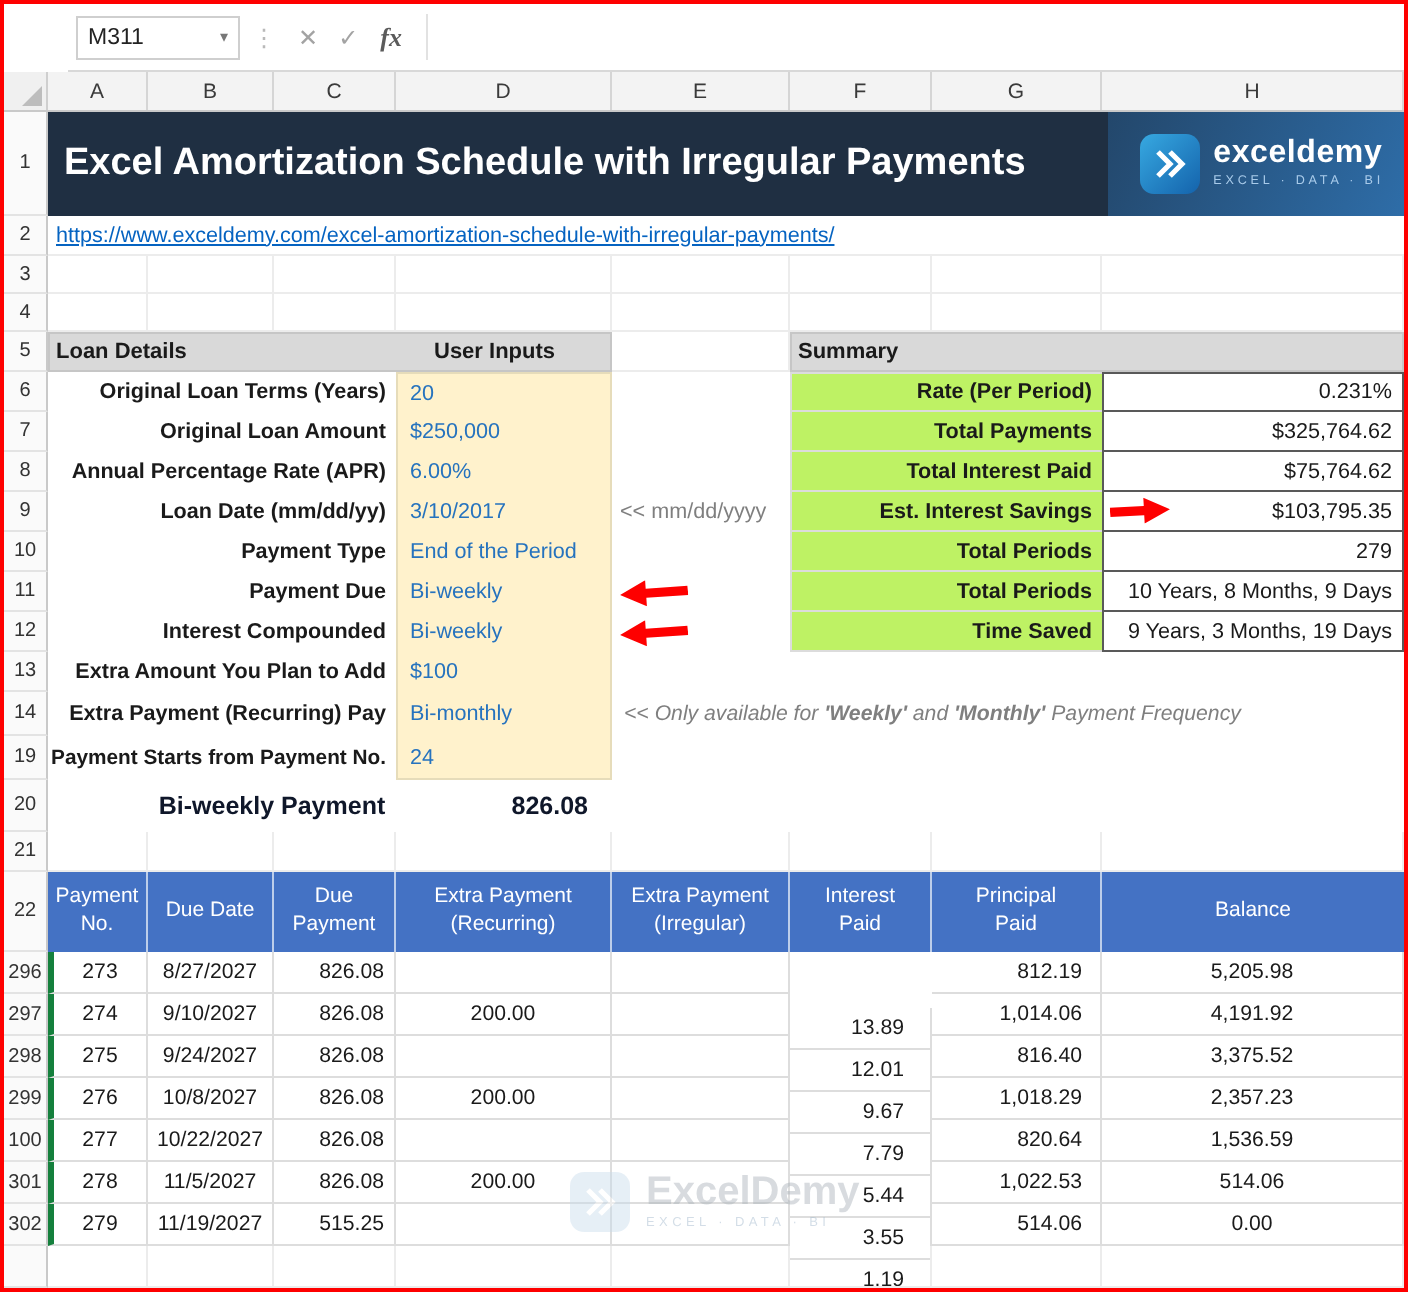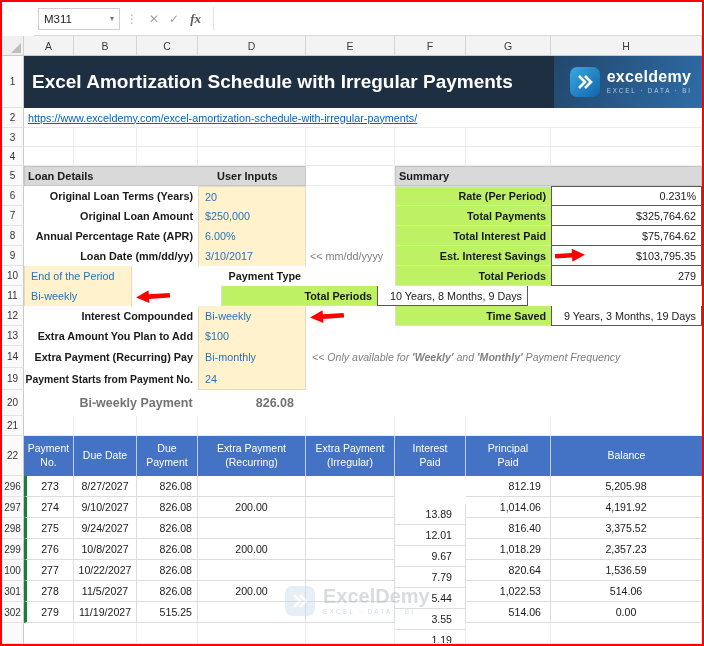--- a/index.html
+++ b/index.html
@@ -58,21 +58,21 @@
   .sl{justify-content:flex-end;padding-right:5px;font-weight:bold;background:#bef264;
       border-left:1px solid #DCDCDC;border-bottom:1px solid #DCDCDC;white-space:nowrap;}
   .slt{border-top:1px solid #DCDCDC;}
   .sv{justify-content:flex-end;padding-right:5px;background:#fff;
       border-left:1px solid #595959;border-right:1px solid #595959;border-bottom:1px solid #595959;white-space:nowrap;}
   .svt{border-top:1px solid #595959;}
   .sv .arr{margin-right:auto;display:flex;align-items:center;padding-left:3px;}
   
   .arrL{display:flex;align-items:center;padding-left:4px;transform:rotate(-4deg);}
   
-  .orange{color:#737373;font-weight:bold;font-size:12.5px;}
+  .orange{color:#0f172a;font-weight:bold;font-size:12.5px;}
   .ctr{justify-content:center;}
   .rgt12{justify-content:flex-end;padding-right:12px;}
   
   .th{background:#4472C4;color:#fff;justify-content:center;text-align:center;white-space:pre-line;
       line-height:1.3;font-size:10.5px;border-right:1px solid rgba(255,255,255,.65);}
   .th:last-child{border-right:none;}
   .td{border-right:1px solid #DDDDDD;border-bottom:1px solid #DDDDDD;font-size:10.6px;}
   .tdl{border-left:3px solid #15803d;}
   .rgtC{justify-content:flex-end;padding-right:5px;}
   .rgtF{justify-content:flex-end;padding-right:13px;margin-top:28px;}
@@ -213,29 +213,30 @@
         <svg width="30" height="13" viewBox="0 0 30 13">
             <path d="M0 4.2 L17 4.2 L17 0 L30 6.5 L17 13 L17 8.8 L0 8.8 Z" fill="#FE0000"></path>
           </svg>
       </span>
       <span>$103,795.35</span>
     </div>
   </div>
 
   <div class="r h20">
     <div class="rh">10</div>
+    <div class="c wAC lbl">Payment Type</div>
     <div class="c wD inp">End of the Period</div>
-    <div class="c wAC lbl">Payment Type</div>
     <div class="c wE"></div>
     <div class="c wFG sl">Total Periods</div>
     <div class="c wH sv">279</div>
   </div>
 
   <div class="r h20">
     <div class="rh">11</div>
+    <div class="c wAC lbl">Payment Due</div>
     <div class="c wD inp">Bi-weekly</div>
     <div class="c wE">
       <span class="arrL">
         <svg width="34" height="13" viewBox="0 0 34 13">
             <path d="M34 4.2 L13 4.2 L13 0 L0 6.5 L13 13 L13 8.8 L34 8.8 Z" fill="#FE0000"></path>
           </svg>
       </span>
     </div>
     <div class="c wFG sl">Total Periods</div>
     <div class="c wH sv">10 Years, 8 Months, 9 Days</div>

